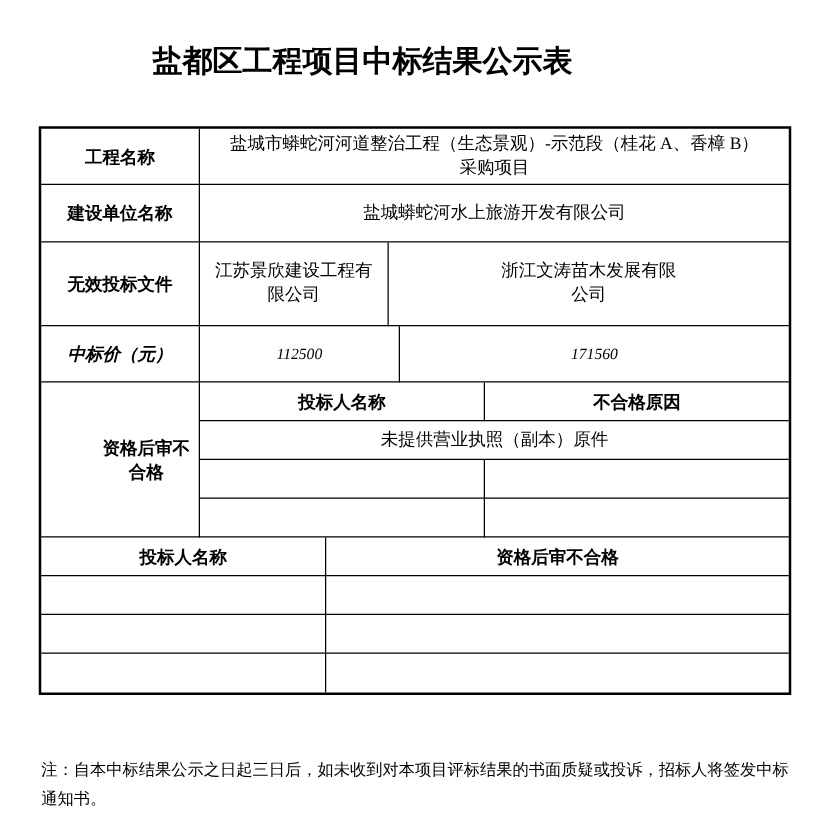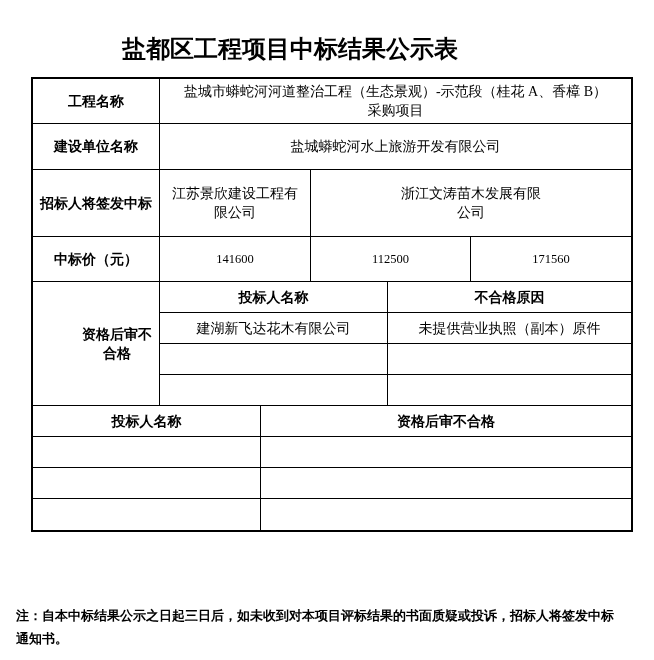--- a/index.html
+++ b/index.html
@@ -8,21 +8,21 @@
     font-family:"Liberation Serif","DejaVu Serif",serif;
     -webkit-font-smoothing:none;
   }
   .title{
     position:absolute;left:0;top:33px;width:580px;margin:0;
     text-align:center;font-size:24px;font-weight:bold;
     font-family:"Liberation Sans","DejaVu Sans",sans-serif;
     letter-spacing:0px;
   }
   .bid-table{
-    position:absolute;left:31px;top:77px;width:598px;
+    position:absolute;left:31px;top:101px;width:598px;
     border:2px solid #000;box-sizing:content-box;background:#fff;
   }
   .row{display:flex;width:598px;}
   .cell{
     box-sizing:border-box;
     border-right:1px solid #000;border-bottom:1px solid #000;
     display:flex;align-items:center;justify-content:center;
     text-align:center;font-size:14px;line-height:19px;
     white-space:pre-line;padding:2px 6px;overflow:hidden;
   }
@@ -40,29 +40,29 @@
   .w3{width:160px;flex:0 0 160px;}
   .w4{flex:1 1 auto;}
   .wMerge{flex:1 1 auto;}
   .swB{width:228px;flex:0 0 228px;}  
   .swR{flex:1 1 auto;}               
   
   .r1 .cell{height:45px;}
   .r2 .cell{height:46px;}
   .r3 .cell{height:44px;}
   .r4 .cell{height:67px;}
-  .r5 .cell{height:45px;}
+  .r5 .cell{height:45px;font-style:italic;}
   .rSec > .cell{height:124px;padding-left:48px;}
   .subgrid{flex:1 1 auto;display:flex;flex-direction:column;}
   .subrow{display:flex;flex:0 0 31px;}
   .subrow .cell{height:31px;width:auto;}
   .note{
-    position:absolute;left:16px;top:604px;width:600px;
+    position:absolute;left:33px;top:604px;width:600px;
     font-family:"Liberation Sans","DejaVu Sans",sans-serif;
-    font-weight:bold;font-size:13px;line-height:23px;
+    font-weight:normal;font-size:13px;line-height:23px;
     white-space:pre-line;text-align:left;
   }
 </style>
 </head>
 <body>
 
 <h1 class="title">盐都区工程项目中标结果公示表</h1>
 
 <div class="bid-table">
 
@@ -72,43 +72,41 @@
 采购项目</div>
   </div>
 
   <div class="row r2">
     <div class="cell label w1">建设单位名称</div>
     <div class="cell value wMerge last">盐城蟒蛇河水上旅游开发有限公司</div>
   </div>
 
 
   <div class="row r4">
-    <div class="cell label w1">招标人将签发中标</div>
+    <div class="cell label w1">无效投标文件</div>
     <div class="cell value w2">江苏景欣建设工程有
 限公司</div>
     <div class="cell value w4 last">浙江文涛苗木发展有限
 公司</div>
   </div>
 
   <div class="row r5">
     <div class="cell label w1">中标价（元）</div>
-    <div class="cell value num w2">141600</div>
     <div class="cell value num w3">112500</div>
     <div class="cell value num w4 last">171560</div>
   </div>
 
   <div class="row rSec">
     <div class="cell label w1">资格后审不合格</div>
     <div class="subgrid">
       <div class="subrow">
         <div class="cell label swB">投标人名称</div>
         <div class="cell label swR last">不合格原因</div>
       </div>
       <div class="subrow">
-        <div class="cell value swB">建湖新飞达花木有限公司</div>
         <div class="cell value swR last">未提供营业执照（副本）原件</div>
       </div>
       <div class="subrow">
         <div class="cell value swB"></div>
         <div class="cell value swR last"></div>
       </div>
       <div class="subrow">
         <div class="cell value swB"></div>
         <div class="cell value swR last"></div>
       </div>

